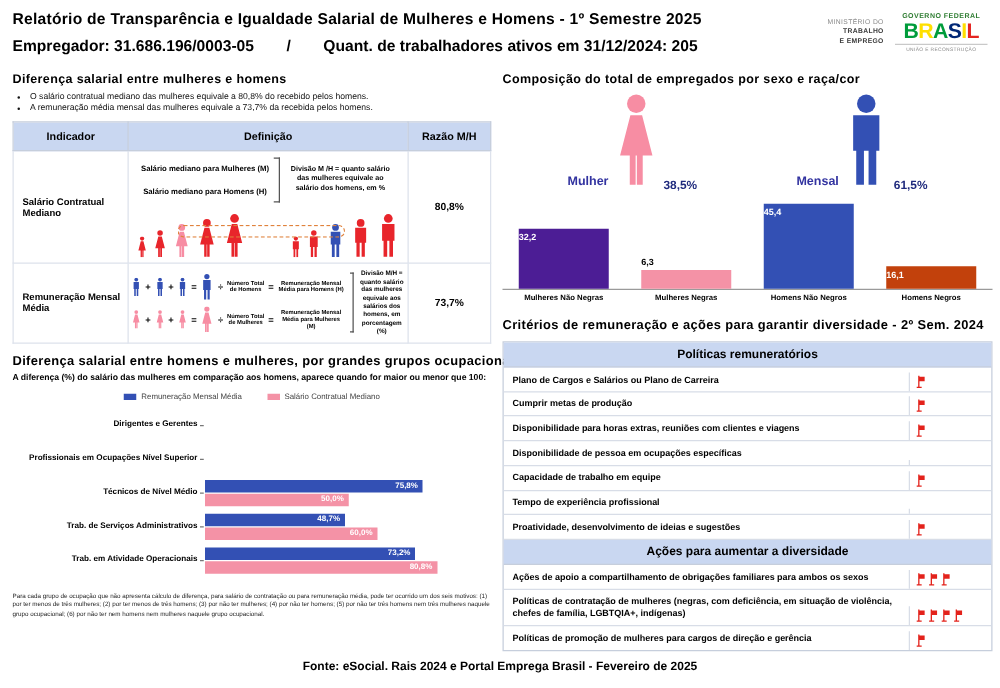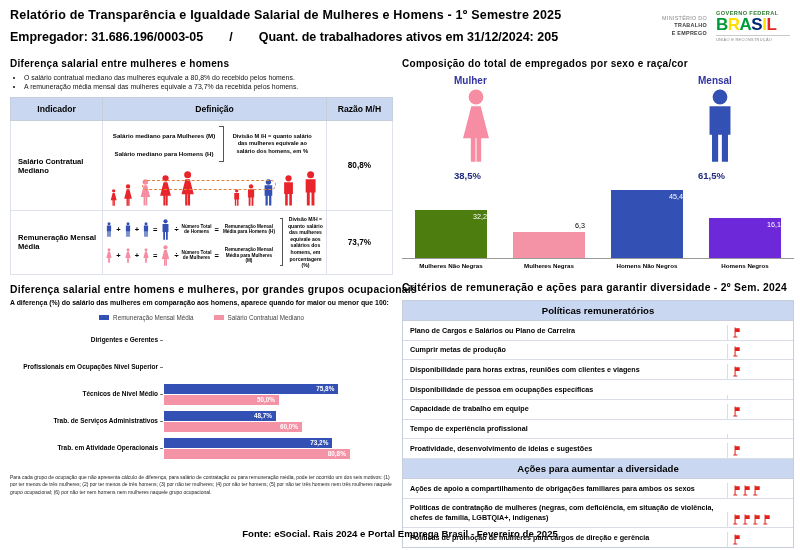--- a/index.html
+++ b/index.html
@@ -9,21 +9,21 @@
     font-family:"Liberation Sans", sans-serif;
   }
   
   .hdr{position:absolute;left:10px;top:8px;width:620px}
   .h1{font-size:12.5px;font-weight:bold;letter-spacing:.2px}
   .h2{font-size:12.5px;font-weight:bold;margin-top:8px}
   .h2 .slash{margin:0 26px}
   .gov{position:absolute;right:10px;top:10px;display:flex;align-items:center;gap:9px}
   .min{text-align:right;font-size:5.4px;line-height:1.35;color:#8a8a8a;letter-spacing:.3px}
   .min b{display:block;color:#3a3a3a}
-  .brasil{min-width:74px}
+  .brasil{text-align:center;min-width:74px}
   .brasil .gf{font-size:5.6px;font-weight:bold;color:#2f7d32;letter-spacing:.4px}
   .brasil .br{font-size:17px;font-weight:bold;letter-spacing:-.5px;line-height:1}
   .brasil .un{font-size:3.9px;color:#888;border-top:1px solid #c9c9c9;margin-top:2px;padding-top:1px;letter-spacing:.3px}
   
   .left{position:absolute;left:10px;top:58px;width:383px}
   .right{position:absolute;left:402px;top:58px;width:392px}
   .sec-title{font-size:10px;font-weight:bold;letter-spacing:.3px}
   .sec-title.t2{font-size:10.3px;white-space:nowrap}
   
   .bullets{margin:5px 0 7px 14px;font-size:6.9px;color:#111}
@@ -59,27 +59,27 @@
   .leg .sw{width:10px;height:5px;display:inline-block}
   .oc-row{display:flex;align-items:center;min-height:27px}
   .oc-label{width:148px;text-align:right;font-size:6.5px;font-weight:bold;line-height:1.2}
   .oc-tick{width:3px;height:1px;background:#777;margin:0 1px 0 2px;flex:none}
   .oc-bars{flex:1;display:flex;flex-direction:column;gap:1px}
   .oc-bar{height:10px;position:relative}
   .oc-val{position:absolute;right:4px;top:1.5px;color:#fff;font-size:6.4px;font-weight:bold}
   .oc-note{font-size:5px;line-height:1.5;margin-top:12px;color:#222}
   
   .comp-icons{display:flex;justify-content:space-between;padding:0 52px;margin-top:6px}
-  .sexcol{display:flex;flex-direction:column;align-items:flex-start}
+  .sexcol{display:flex;flex-direction:row;align-items:flex-end}
   .sexlab{font-size:10px;font-weight:bold;color:var(--indigo);margin-bottom:3px}
   .sexpct{font-size:9.5px;font-weight:bold;color:var(--navy);margin-top:3px}
   .comp-chart{display:flex;align-items:flex-end;justify-content:space-around;height:70px;border-bottom:1px solid #9a9a9a;margin-top:8px}
   .cslot{width:25%;display:flex;justify-content:center}
   .cbar{width:72px;position:relative}
-  .cv{position:absolute;top:2px;width:100%;text-align:right;font-size:7.2px;font-weight:normal;color:#fff}
+  .cv{position:absolute;top:2px;width:100%;text-align:left;font-size:7.2px;font-weight:bold;color:#fff}
   .cv.above{top:-11px;color:#000}
   .comp-cats{display:flex;margin-top:3px}
   .ccat{width:25%;text-align:center;font-size:6.2px;font-weight:bold}
   
   .crit-title{margin-top:13px}
   .crit{margin-top:7px;border:1px solid #c6cedc}
   .crit-h{background:var(--header-bg);text-align:center;font-size:9.6px;font-weight:bold;padding:4px 0;border-bottom:1px solid #c6cedc}
   .crow{display:flex;border-bottom:1px solid #d8dde7;align-items:flex-end}
   .crow:last-child{border-bottom:none}
   .clabel{flex:1;font-size:7.2px;font-weight:bold;padding:4.5px 7px;line-height:1.35}
@@ -328,36 +328,36 @@
       <div class="sexlab">Mensal</div>
       <div><svg width="44" height="74" viewBox="0 0 30 60" fill="#3350b4">
             <use href="#p-m"></use>
           </svg></div>
       <div class="sexpct">61,5%</div>
     </div>
   </div>
 
   <div class="comp-chart">
       <div class="cslot">
-        <div class="cbar" style="height: 48.3px; background: #4d7c0f;">
+        <div class="cbar" style="height: 48.3px; background: #4c1d95;">
           <span class="cv">32,2</span>
         </div>
       </div>
       <div class="cslot">
-        <div class="cbar" style="height: 26px; background: rgb(244, 146, 166);">
+        <div class="cbar" style="height: 15px; background: rgb(244, 146, 166);">
           <span class="cv above">6,3</span>
         </div>
       </div>
       <div class="cslot">
         <div class="cbar" style="height: 68.1px; background: rgb(51, 80, 180);">
           <span class="cv">45,4</span>
         </div>
       </div>
       <div class="cslot">
-        <div class="cbar" style="height: 40px; background: #6d28d9;">
+        <div class="cbar" style="height: 18px; background: #c2410c;">
           <span class="cv">16,1</span>
         </div>
       </div>
     </div>
   <div class="comp-cats">
       <div class="ccat">Mulheres Não Negras</div>
       <div class="ccat">Mulheres Negras</div>
       <div class="ccat">Homens Não Negros</div>
       <div class="ccat">Homens Negros</div>
     </div>

